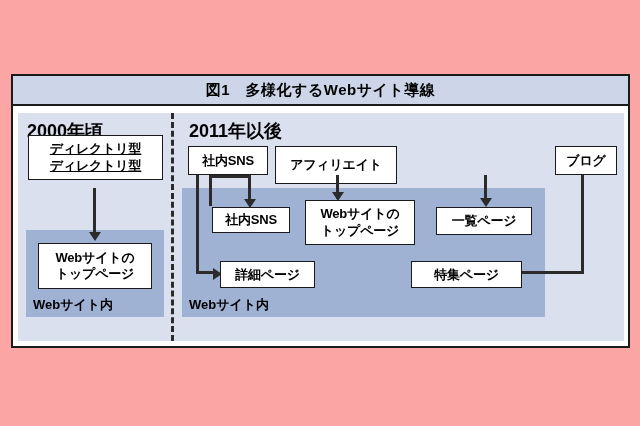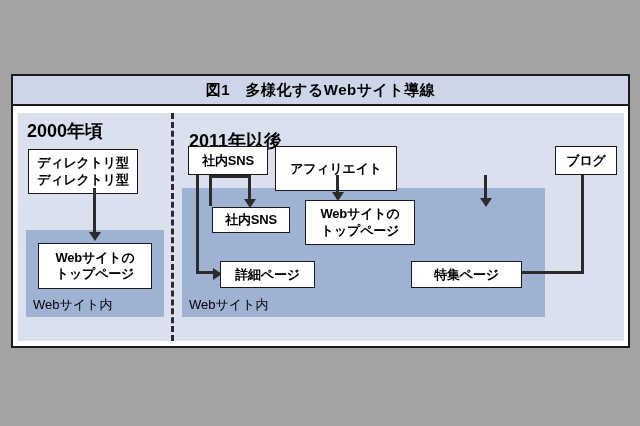--- a/index.html
+++ b/index.html
@@ -1,18 +1,18 @@
 <!DOCTYPE html>
 <html><head>
 <meta charset="utf-8">
 <style>
   html,body{margin:0;padding:0;background:#ffffff;}
   body{width:640px;height:426px;overflow:hidden;
        font-family:"Liberation Sans","DejaVu Sans",sans-serif;color:#000;}
-  #stage{position:relative;width:640px;height:426px;background:#a3a3a3;}
+  #stage{position:relative;width:640px;height:426px;background:#fca5a5;}
 
   
   .frame{position:absolute;left:11px;top:74px;width:619px;height:274px;
          border:2px solid #1a1a1a;box-sizing:border-box;background:#fff;}
 
   
   .titlebar{position:absolute;left:13px;top:76px;width:615px;height:30px;
             background:#ccd6e8;border-bottom:2px solid #1a1a1a;box-sizing:border-box;
             display:flex;align-items:center;justify-content:center;}
   .titlebar .t{font-size:15px;font-weight:bold;letter-spacing:.5px;}
@@ -21,27 +21,27 @@
   .panel{position:absolute;left:18px;top:113px;width:606px;height:228px;
          background:#dbe0ef;}
 
   
   .divider{position:absolute;left:171px;top:113px;width:0;height:228px;
            border-left:3px dashed #2b2b2b;}
 
   
   .era{position:absolute;font-size:18px;font-weight:bold;white-space:nowrap;}
   .era.left{left:27px;top:119px;}
-  .era.right{left:189px;top:119px;margin-top:10px;}
+  .era.right{left:189px;top:119px;}
 
   
   .region{position:absolute;background:#9fb2d4;}
   .region.left{left:26px;top:230px;width:138px;height:87px;}
   .region.right{left:182px;top:188px;width:363px;height:129px;}
-  .region-label{position:absolute;font-size:13px;font-weight:normal;white-space:nowrap;}
+  .region-label{position:absolute;font-size:13px;font-weight:bold;white-space:nowrap;}
   .region-label.left{left:33px;top:296px;}
   .region-label.right{left:189px;top:296px;}
 
   
   .node{position:absolute;background:#ffffff;border:1.6px solid #1a1a1a;
         box-sizing:border-box;display:flex;align-items:center;justify-content:center;
         text-align:center;font-size:13px;font-weight:bold;line-height:1.18;
         letter-spacing:-.2px;padding:1px 3px;}
   .node.two{line-height:1.25;}
 
@@ -70,21 +70,21 @@
     <span class="t">図1　多様化するWebサイト導線</span>
   </div>
 
   <div class="panel"></div>
 
   <div class="era left">2000年頃</div>
 
   <div class="region left"></div>
   <div class="region-label left">Webサイト内</div>
 
-  <div class="node two" style="left:28px;top:149px;width:110px;height:45px;">
+  <div class="node two" style="left:28px;top:135px;width:135px;height:45px;text-decoration:underline;">
     <div>
       <div>ディレクトリ型</div>
       <div>ディレクトリ型</div>
     </div>
   </div>
 
   <div class="conn vline" style="left:93px;top:188px;height:46px;"></div>
   <div class="arrow-down" style="left:88.5px;top:232px;"></div>
 
   <div class="node two" style="left:38px;top:243px;width:114px;height:46px;">
@@ -96,21 +96,21 @@
 
   <div class="divider"></div>
 
   <div class="era right">2011年以後</div>
 
   <div class="region right"></div>
   <div class="region-label right">Webサイト内</div>
 
   <div class="node" style="left:188px;top:146px;width:80px;height:29px;">社内SNS</div>
 
-  <div class="node" style="left:275px;top:146px;width:122px;height:45px;">アフィリエイト</div>
+  <div class="node" style="left:275px;top:146px;width:122px;height:38px;">アフィリエイト</div>
 
 
   <div class="node" style="left:555px;top:146px;width:62px;height:29px;">ブログ</div>
 
   <div class="conn vline" style="left:209px;top:175px;height:31px;"></div>
   <div class="conn hline" style="left:209px;top:175px;width:42px;"></div>
   <div class="conn vline" style="left:248px;top:175px;height:27px;"></div>
   <div class="arrow-down" style="left:243.5px;top:199px;"></div>
 
   <div class="node" style="left:212px;top:207px;width:78px;height:26px;">社内SNS</div>
@@ -127,20 +127,21 @@
   <div class="node two" style="left:305px;top:200px;width:110px;height:45px;">
     <div>
       <div>Webサイトの</div>
       <div>トップページ</div>
     </div>
   </div>
 
   <div class="conn vline" style="left:484px;top:175px;height:28px;"></div>
   <div class="arrow-down" style="left:479.5px;top:198px;"></div>
 
+  <div class="node" style="left:436px;top:207px;width:96px;height:28px;">一覧ページ</div>
 
   <div class="conn vline" style="left:581px;top:175px;height:99px;"></div>
   <div class="conn hline" style="left:521px;top:271px;width:63px;"></div>
   <div class="arrow-left" style="left:512px;top:267.5px;"></div>
 
   <div class="node" style="left:411px;top:261px;width:111px;height:27px;">特集ページ</div>
 
 </div>
 
 </body></html>

